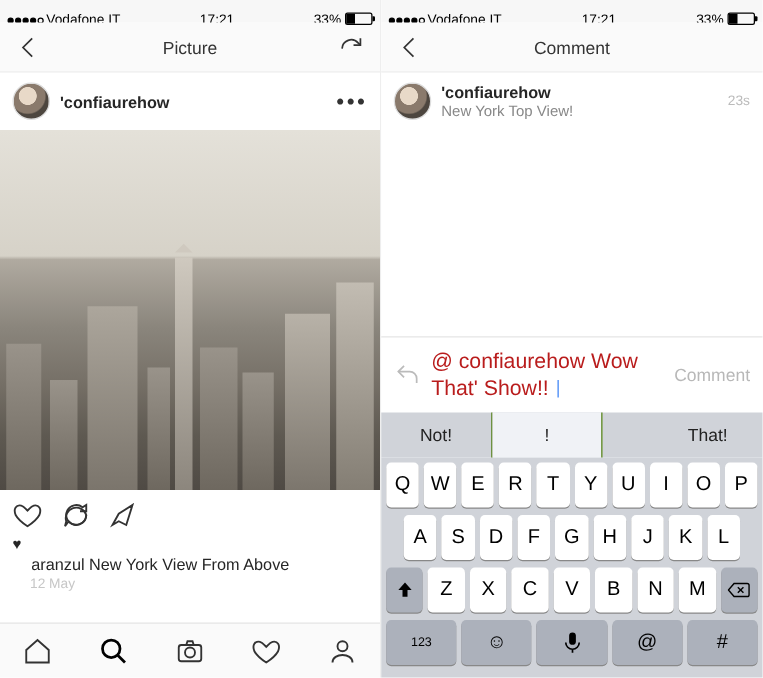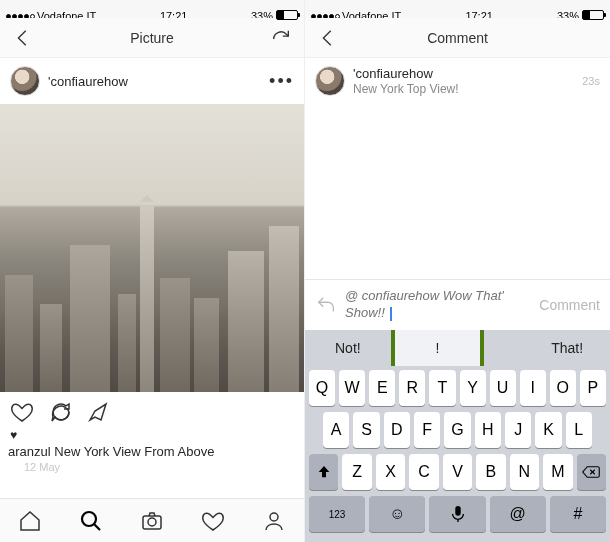--- a/index.html
+++ b/index.html
@@ -22,21 +22,21 @@
     
     .app-header { height: 40px; border-bottom: 1px solid #eee; display: flex; align-items: center; justify-content: space-between; padding: 0 12px; background: #fafafa; }
     .app-header .title { font-size: 14px; font-weight: 400; color: #333; }
     .icon-btn { width: 22px; height: 22px; display: flex; align-items: center; justify-content: center; color: #333; }
     .icon-btn svg { width: 100%; height: 100%; }
     .chev svg { stroke: #333; stroke-width: 1.5; fill: none; }
     
     
     .post-header { padding: 8px 10px; display: flex; align-items: center; gap: 8px; }
     .avatar { width: 30px; height: 30px; border-radius: 50%; background: radial-gradient(circle at 40% 35%, #e8d9c8 0 28%, #8a7a6c 30% 55%, #4d463f 60% 100%); border: 1px solid #ddd; flex-shrink:0; }
-    .username { font-size: 13px; font-weight: 400; color: #262626; }
+    .username { font-size: 13px; font-weight: 700; color: #262626; }
     .caption-sub { font-size: 12px; color: #888; margin-top: 1px; }
     .timestamp { margin-left: auto; color: #bbb; font-size: 11px; }
     .more { margin-left: auto; font-size: 18px; letter-spacing: 2px; color: #333; line-height: 1; }
     
     
     .post-image { width: 100%; height: 288px; background: linear-gradient(to bottom, #e4e1d9 0%, #d6d2c8 35%, #b0aaa0 36%, #8a857c 55%, #767067 70%, #5e5951 85%, #4f4a44 100%); position: relative; overflow:hidden; }
     .skyline { position:absolute; bottom:0; left:0; right:0; height:68%; }
     .bld { position:absolute; bottom:0; background: linear-gradient(180deg,#99938a,#6e685f); }
     .b1 { left:5px; width:28px; height:60%; }
     .b2 { left:40px; width:22px; height:45%; }
@@ -47,38 +47,38 @@
     .b5 { left:160px; width:30px; height:58%; }
     .b6 { left:195px; width:22px; height:40%; }
     .b7 { right:40px; width:36px; height:72%; background:linear-gradient(180deg,#b8b2a8,#7c766d); }
     .b8 { right:5px; width:30px; height:85%; background:linear-gradient(180deg,#c2bcb2,#847e74); }
     .b9 { right:85px; width:25px; height:48%; }
     
     .actions { display: flex; gap: 14px; padding: 8px 10px 4px; }
     .actions .icon-btn { width: 24px; height: 24px; }
     .likes { padding: 0 10px; font-size: 12px; font-weight: 600; color: #262626; display:flex; align-items:center; gap:6px; }
     .likes-heart { font-size: 12px; }
-    .caption-row { padding: 2px 8px; font-size: 13px; color: #262626; }
+    .caption-row { padding: 2px 25px; font-size: 13px; color: #262626; }
     .caption-row .u { font-weight: 400; }
     .date { padding: 0 24px; font-size: 11px; color: #c7c7c7; }
     
     .tabbar { margin-top: auto; height: 44px; border-top: 1px solid #e5e5e5; display: flex; justify-content: space-around; align-items: center; background: #fafafa; }
     .tabbar .icon-btn { width: 24px; height: 24px; color: #333; }
     
     
     .comment-area { margin-top: auto; }
     .compose { border-top: 1px solid #e5e5e5; padding: 8px 10px; display: flex; align-items: center; gap: 8px; font-size: 13px; }
     .compose .reply-ic { color: #bbb; }
-    .compose .entry { flex: 1; color: #737373; font-size: 13px; line-height: 1.3; font-style: italic; }
+    .compose .entry { flex: 1; color: #b91c1c; font-size: 17px; line-height: 1.3; }
     .compose .entry .cursor { display:inline-block; width:1.5px; height:14px; background:#3b82f6; vertical-align:middle; margin-left:2px; }
     .publish { color: #b8b8b8; font-size: 14px; }
     
     
     .suggest { display:flex; height: 36px; background: #d0d3d9; }
-    .suggest div { flex:1; display:flex; align-items:center; justify-content:center; font-size: 14px; color:#222; border-right:4px solid #4d7c0f; }
+    .suggest div { flex:1; display:flex; align-items:center; justify-content:center; font-size: 14px; color:#222; border-right:1px solid #4d7c0f; }
     .suggest div:last-child { border-right:none;margin-left:40px; }
     .suggest div:nth-child(2){ background:#f0f2f6; }
     .keyboard { background: #d0d3d9; padding: 4px 2px 4px; }
     .krow { display: flex; gap: 4px; margin-bottom: 6px; justify-content: center; padding: 0 2px; }
     .key { flex: 1; background: #fff; border-radius: 4px; box-shadow: 0 1px 0 #888; height: 36px; display:flex; align-items:center; justify-content:center; font-size: 16px; color:#000; min-width: 0; }
     .key.dark { background: #acb1bb; }
     .key.space { flex: 4; font-size: 14px; }
     .key.small { font-size: 10px; }
     .krow.r2 { padding: 0 16px; }
     .krow.r3 .key { font-size: 16px; }

